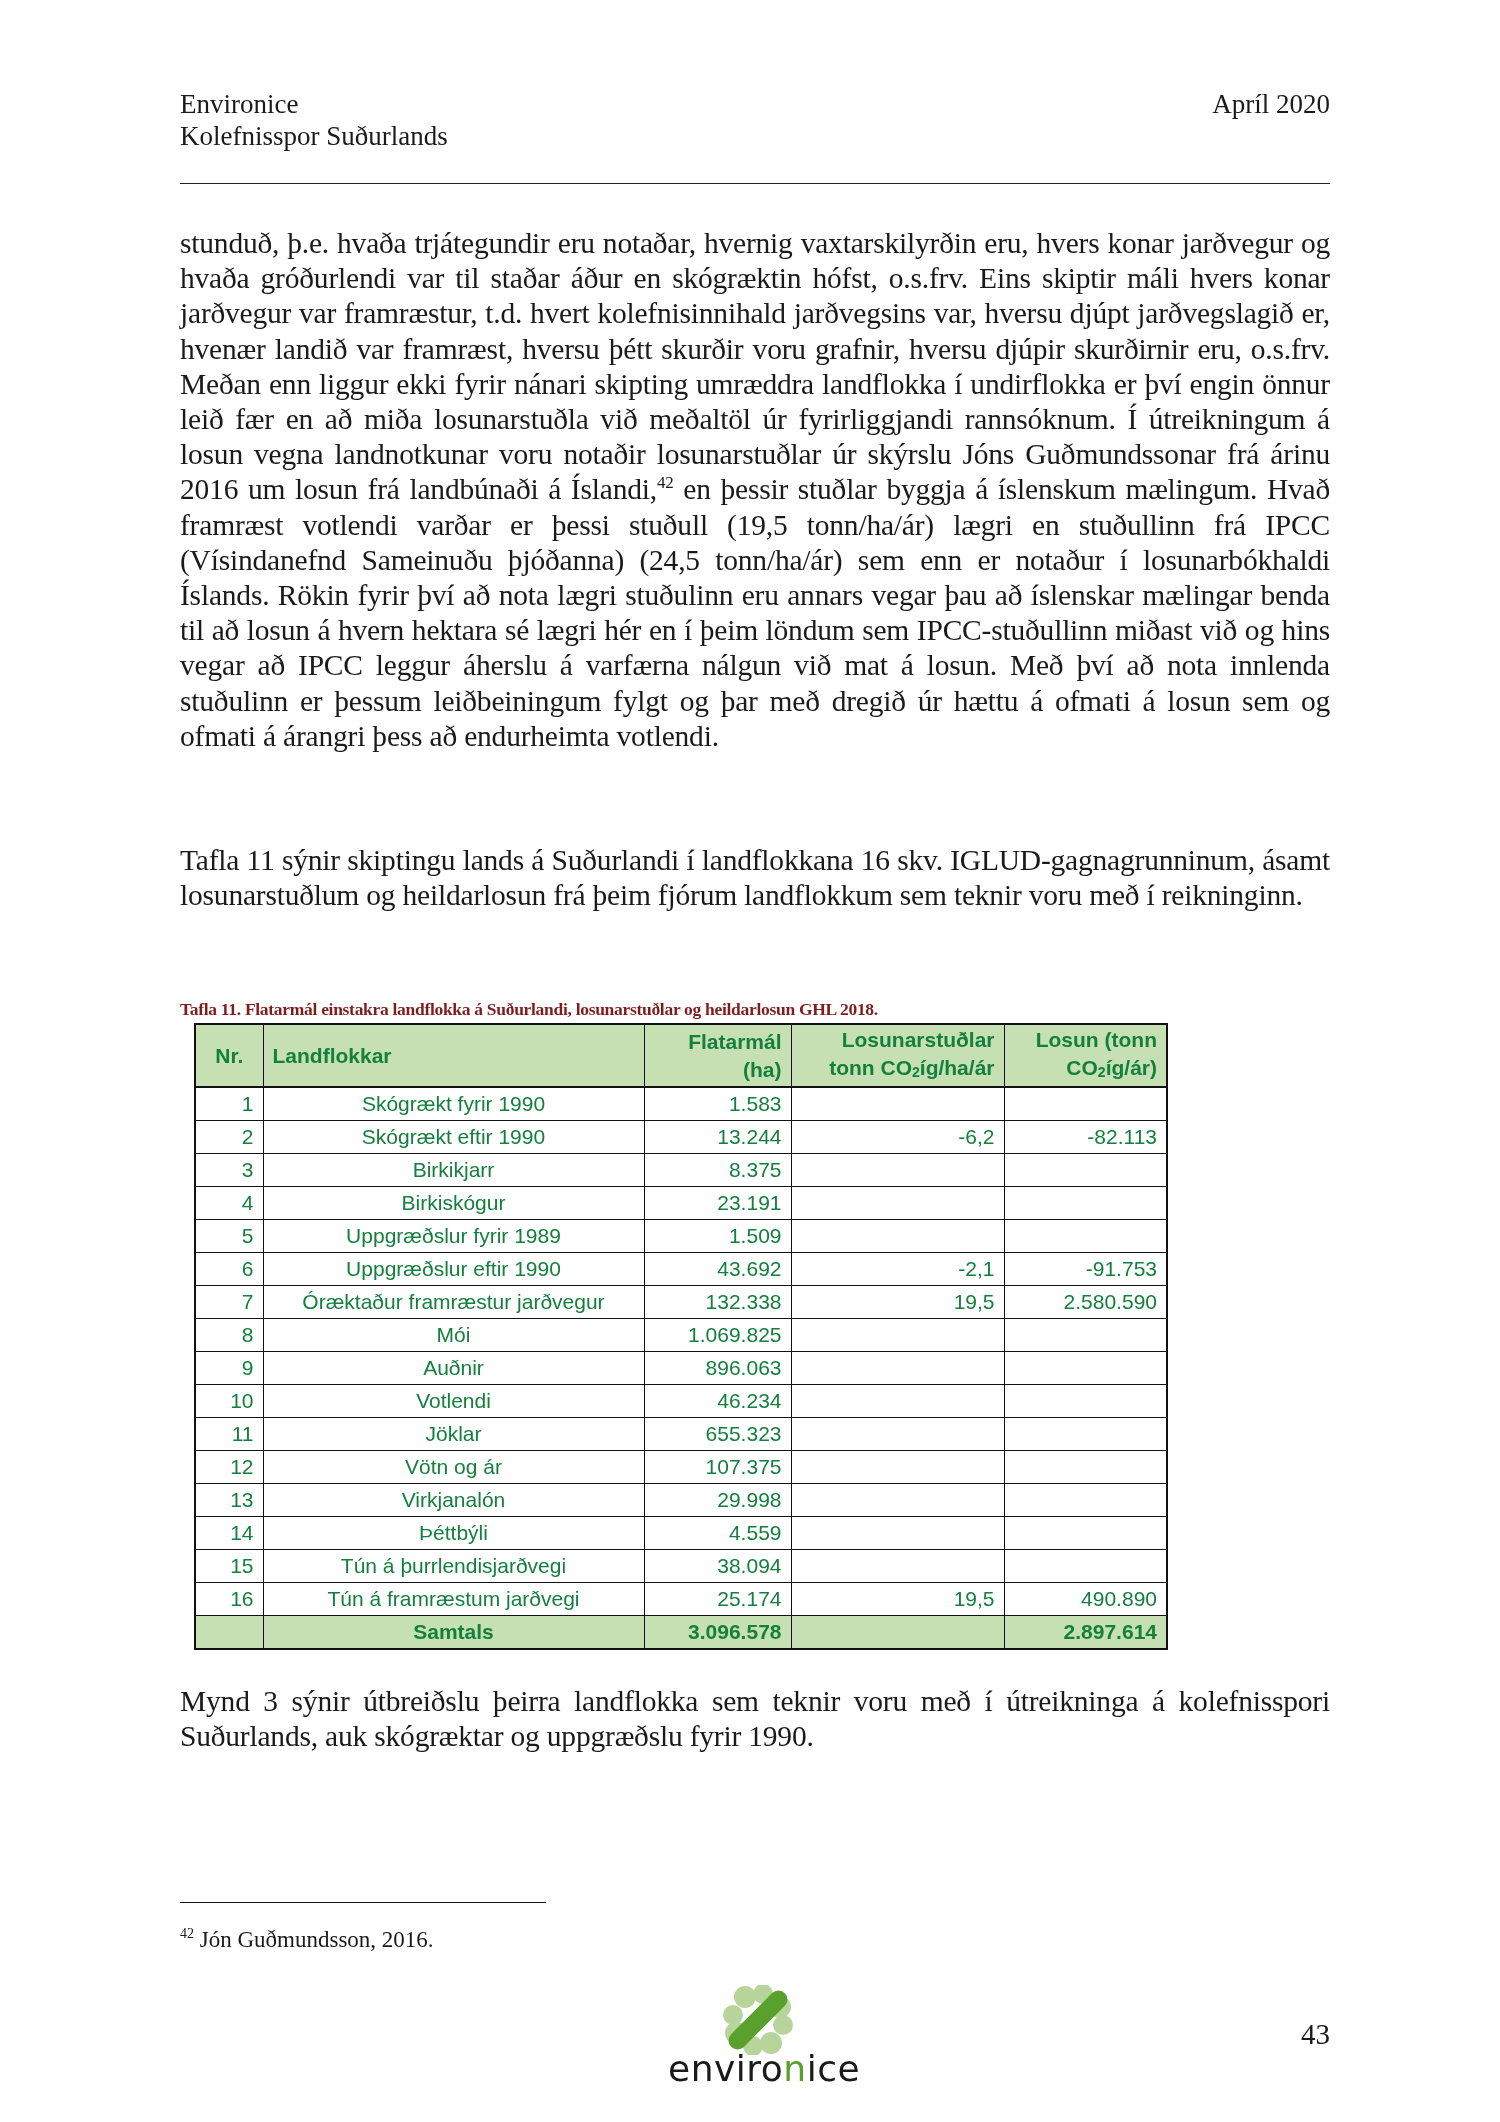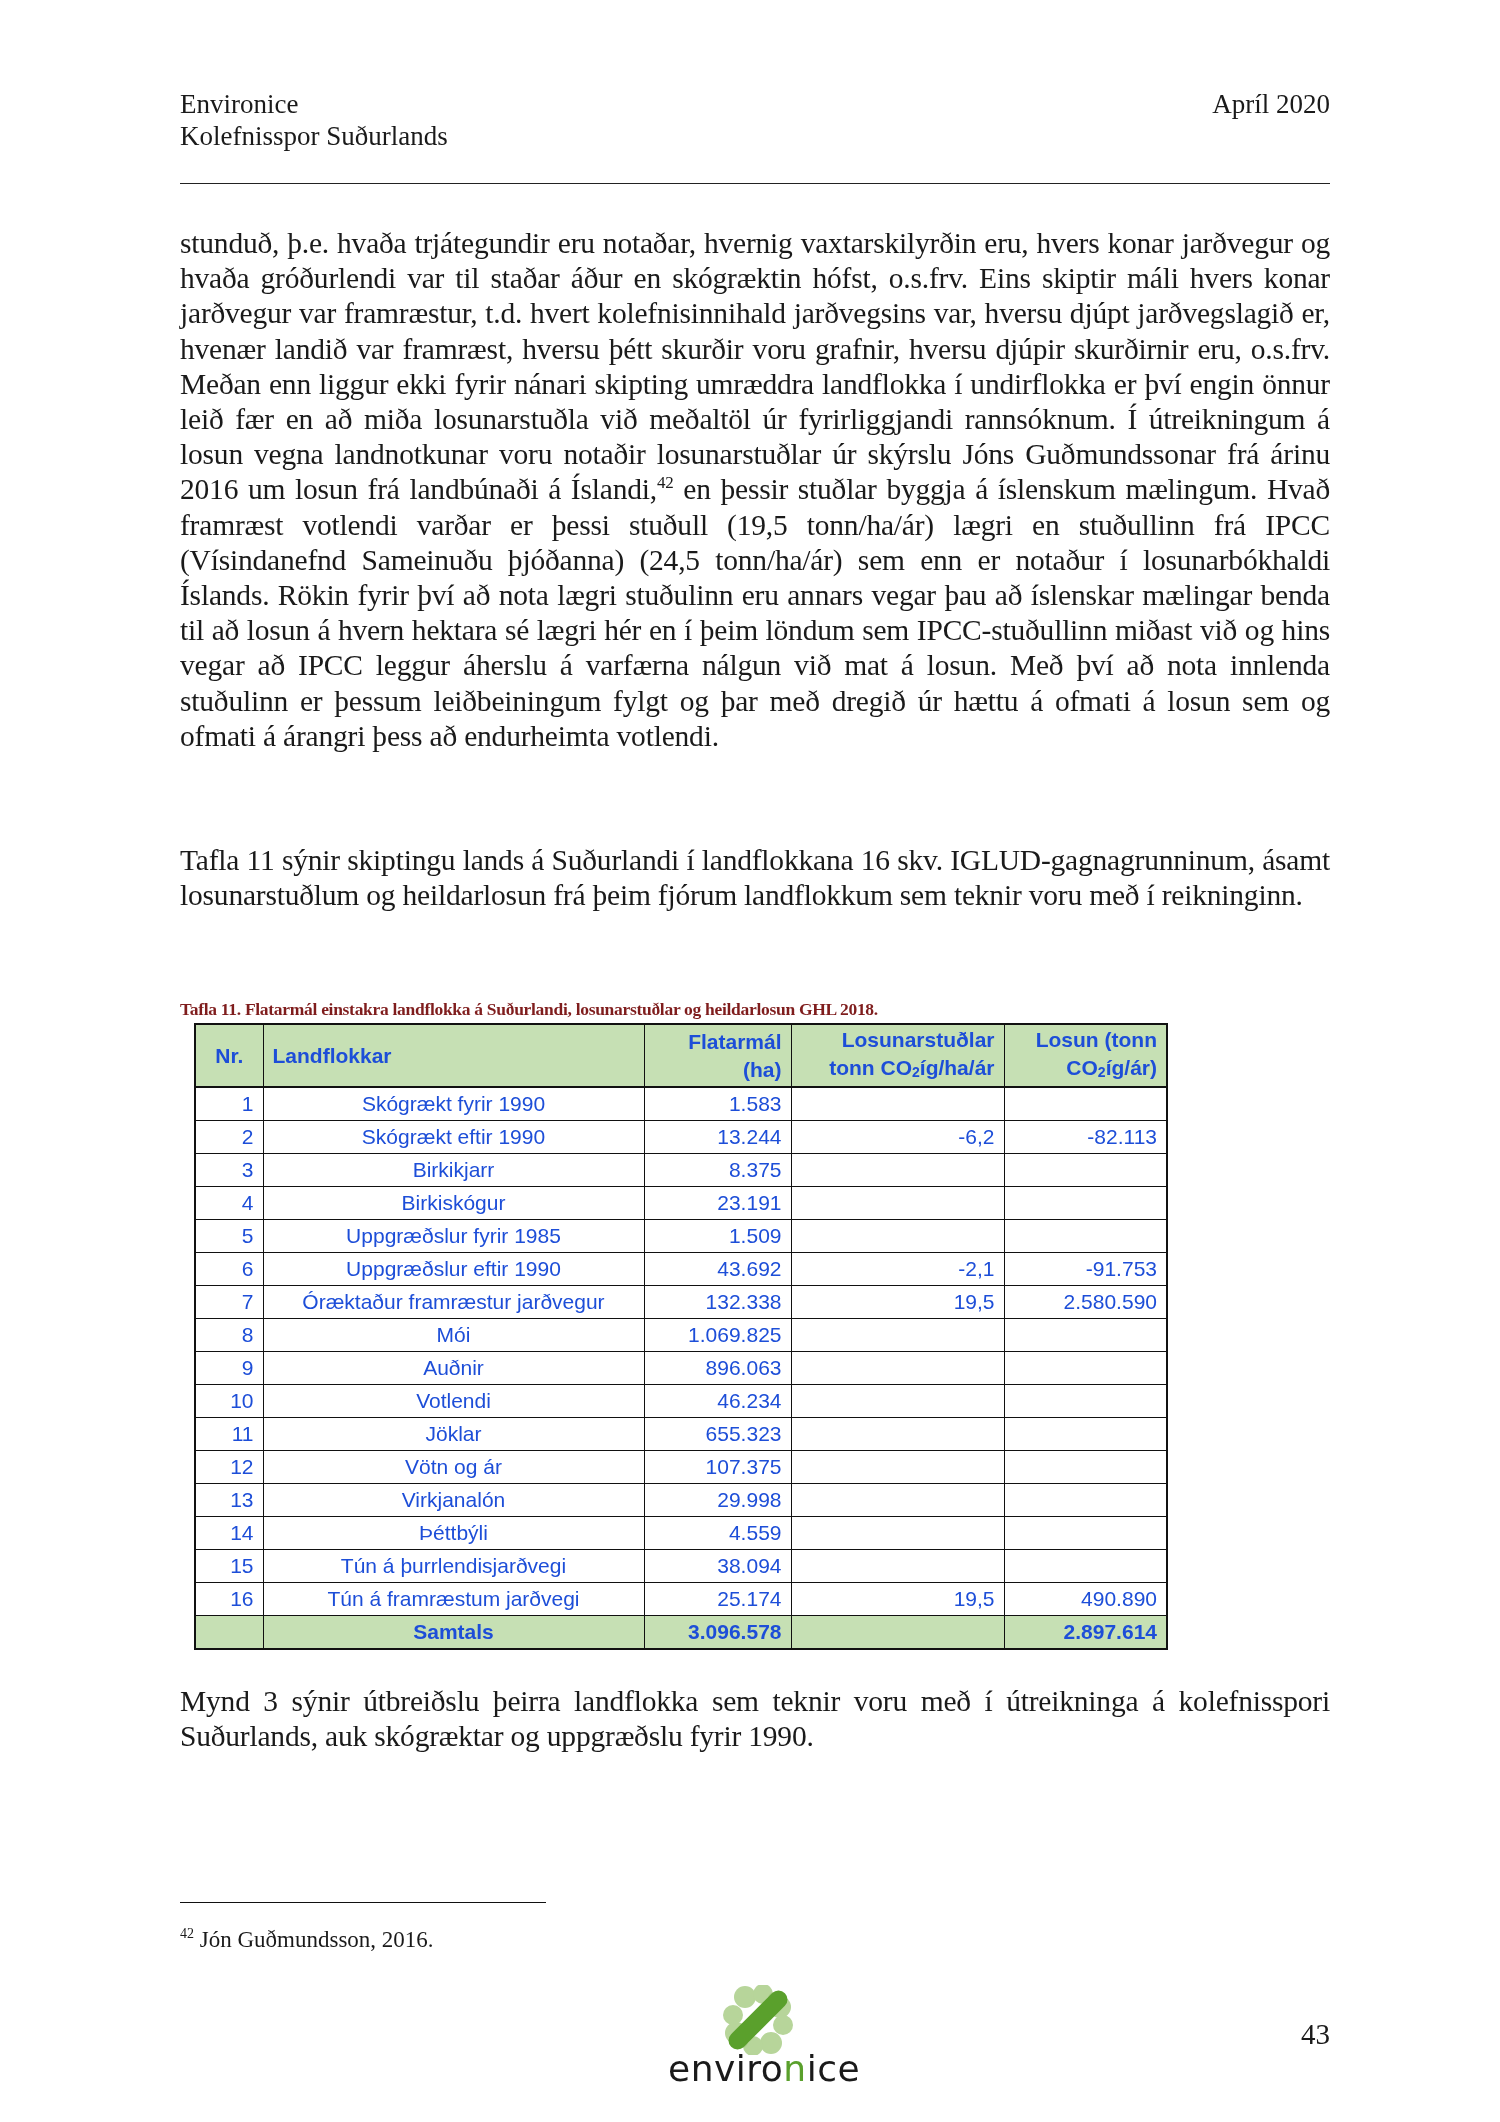--- a/index.html
+++ b/index.html
@@ -11,21 +11,21 @@
     .hdr-rule { position: absolute; left: 180px; width: 1150px; top: 183px; height: 0; border-top: 1.5px solid #222; }
 
     .para { position: absolute; left: 180px; width: 1150px; font-size: 29.5px; line-height: 35.2px; text-align: justify; text-align-last: left; hyphens: none; letter-spacing: -0.2px; }
     .para sup { font-size: 17px; line-height: 0; vertical-align: super; }
     #p1 { top: 226px; }
     #p2 { top: 843px; }
     #p3 { top: 1684px; }
 
     .caption { position: absolute; left: 180px; top: 998px; font-size: 17.5px; line-height: 22px; color: #7f1d1d; font-weight: bold; letter-spacing: -0.3px; }
 
-    table.data { position: absolute; left: 194px; top: 1023px; border-collapse: collapse; font-family: "Liberation Sans", "DejaVu Sans", sans-serif; font-size: 21px; color: #1d4ed8; }
+    table.data { position: absolute; left: 194px; top: 1023px; border-collapse: collapse; font-family: "Liberation Sans", "DejaVu Sans", sans-serif; font-size: 21px; color: #15803d; }
     table.data td, table.data th { border: 1.5px solid #111; padding: 0 9px; height: 32px; line-height: 24px; }
     table.data th { background: #c6e0b4; font-weight: bold; text-align: right; vertical-align: middle; }
     table.data th.lbl { text-align: left; }
     table.data thead th { height: 61px; line-height: 28px; }
     table.data td.nr { text-align: right; width: 48px; }
     table.data td.name { text-align: center; width: 362px; }
     table.data td.num { text-align: right; }
     table.data tr.total td { background: #c6e0b4; font-weight: bold; }
     table.data thead { border: 2.5px solid #111; }
     table.data { border: 2.5px solid #111; }
@@ -111,21 +111,21 @@
         </tr>
       <tr>
           <td class="nr">4</td>
           <td class="name">Birkiskógur</td>
           <td class="num">23.191</td>
           <td class="num"></td>
           <td class="num"></td>
         </tr>
       <tr>
           <td class="nr">5</td>
-          <td class="name">Uppgræðslur fyrir 1985</td>
+          <td class="name">Uppgræðslur fyrir 1989</td>
           <td class="num">1.509</td>
           <td class="num"></td>
           <td class="num"></td>
         </tr>
       <tr>
           <td class="nr">6</td>
           <td class="name">Uppgræðslur eftir 1990</td>
           <td class="num">43.692</td>
           <td class="num">-2,1</td>
           <td class="num">-91.753</td>

